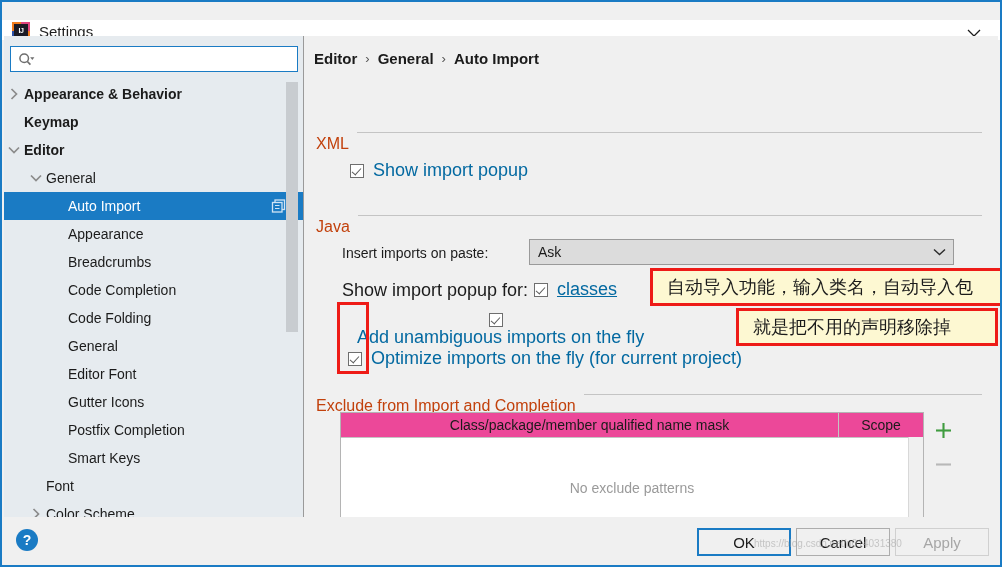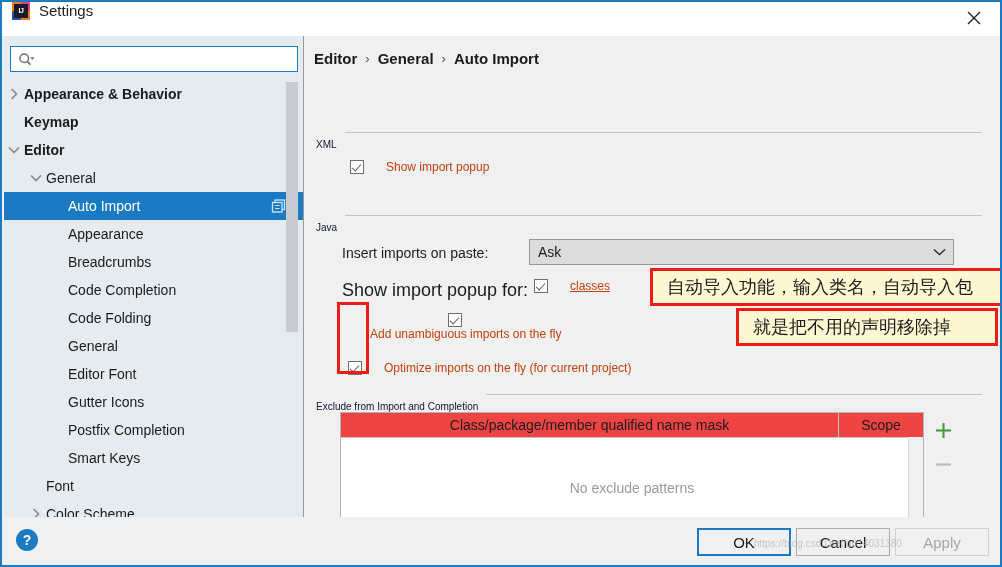--- a/index.html
+++ b/index.html
@@ -20,25 +20,25 @@
     width: 1002px; height: 567px;
     box-sizing: border-box;
     border: 2px solid #1a7bc4;
     background: #f0f0f0;
     overflow: hidden;
   }
 
   
   #titlebar {
     position: absolute;
-    left: 0; top: 0; right: 0;
-    height: 34px;
+    left: 0; top: 18px; right: 0;
+    height: 20px;
     background: #ffffff;
     display: flex;
-    align-items: flex-start;
+    align-items: flex-end;
   }
   #app-icon {
     width: 18px; height: 18px;
     margin-left: 10px; margin-right: 9px;
     position: relative;
     flex: none;
   }
   #app-icon .q1 { position:absolute; left:0; top:0; width:9px; height:9px; background:#f27c1e; }
   #app-icon .q2 { position:absolute; left:9px; top:0; width:9px; height:9px; background:#e0437e; }
   #app-icon .q3 { position:absolute; left:0; top:9px; width:9px; height:9px; background:#2a50a8; }
@@ -165,22 +165,22 @@
     position: absolute;
     left: 12px;
     right: 16px;
   }
   .group-head {
     display: flex;
     align-items: center;
     height: 16px;
   }
   .group-title {
-    font-size: 10px;
-    color: #0f172a;
+    font-size: 16px;
+    color: #c2410c;
     padding-right: 8px;
     white-space: nowrap;
     margin-top: 24px;
   }
   .group-line {
     flex: 1;
     height: 1px;
     background: #c4c4c4;
   }
 
@@ -200,23 +200,23 @@
     width: 4px; height: 8px;
     border: solid #5d5d5d;
     border-width: 0 1.6px 1.6px 0;
     transform: rotate(42deg);
   }
   .cb-row {
     display: flex;
     align-items: center;
   }
   .cb-label {
-    margin-left: 22px;
-    font-size: 12px;
-    color: #c2410c;
+    margin-left: 9px;
+    font-size: 18px;
+    color: #0369a1;
     white-space: nowrap;
   }
   .cb-label .u { text-decoration: underline; }
 
   #xml-checkbox-row { position: absolute; left: 46px; top: 124px; }
 
   #insert-label {
     position: absolute;
     left: 38px; top: 209px;
     font-size: 14px;
@@ -244,21 +244,21 @@
   }
   #popupfor-label {
     position: absolute;
     left: 38px; top: 244px;
     font-size: 18px;
     color: #1b1b1b;
   }
   #cb-classes { position: absolute; left: 230px; top: 243px; }
   #cb-static  { position: absolute; left: 442px; top: 243px; }
   #cb-unambiguous { position: absolute; left: 44px; top: 277px; flex-direction: column; }
-  #cb-optimize { position: absolute; left: 44px; top: 325px; }
+  #cb-optimize { position: absolute; left: 44px; top: 312px; }
 
   #red-box-checkboxes {
     position: absolute;
     left: 33px; top: 266px;
     width: 32px; height: 72px;
     box-sizing: border-box;
     border: 3px solid #ee1b17;
   }
 
   
@@ -267,21 +267,21 @@
     position: absolute;
     left: 36px; top: 376px;
     width: 584px; height: 140px;
     box-sizing: border-box;
     border: 1px solid #b4b4b4;
     background: #ffffff;
   }
   #table-header {
     display: flex;
     height: 24px;
-    background: #ef4444;
+    background: #ec4899;
     border-bottom: 1px solid #c4c4c4;
     text-align: center;
   }
   #th-mask {
     flex: 1;
     display: flex; align-items: center; justify-content: center;
     font-size: 14px; color: #1b1b1b;
     border-right: 1px solid #c4c4c4;
   }
   #th-scope {

